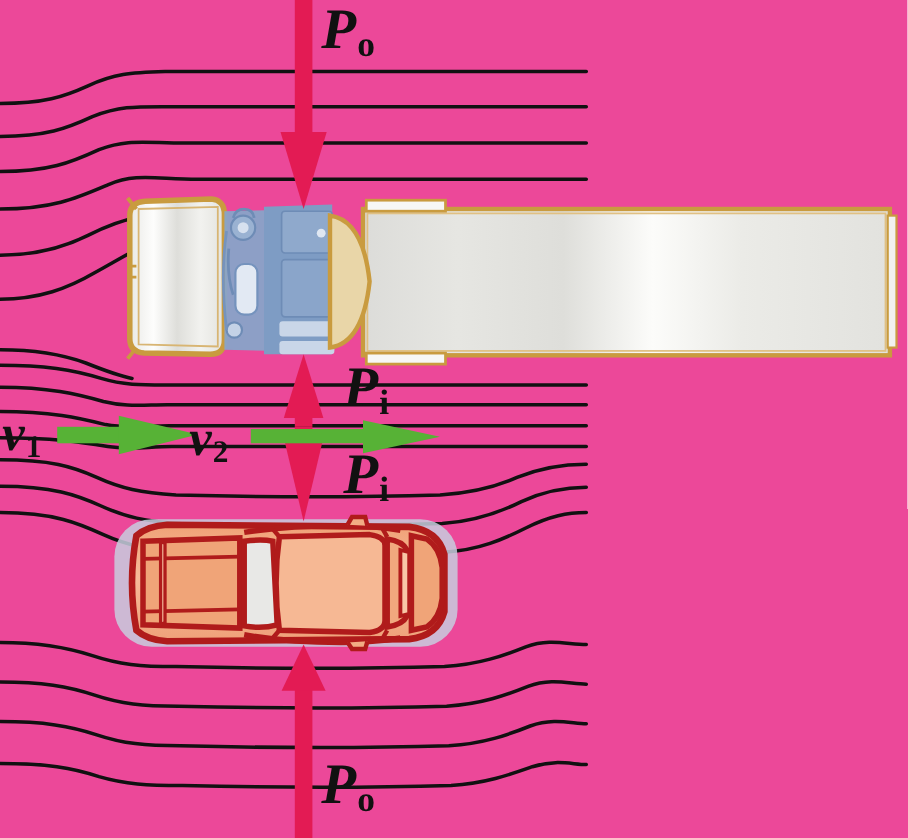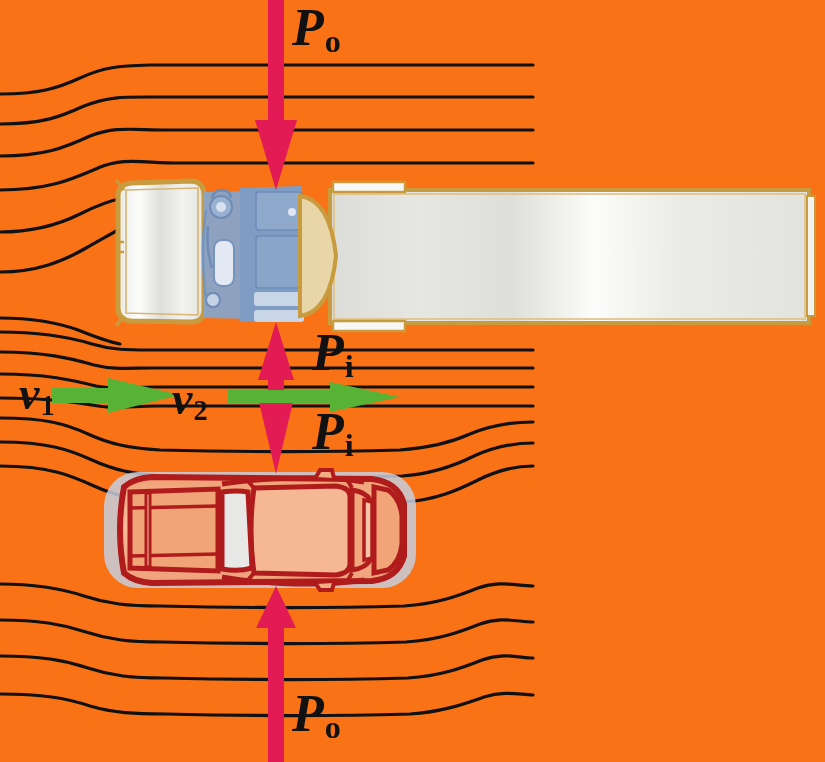--- a/index.html
+++ b/index.html
@@ -7,21 +7,21 @@
     padding: 0;
     background: #ffffff;
   }
   body {
     font-family: "Liberation Serif", serif;
   }
   #figure {
     position: relative;
     width: 825px;
     height: 762px;
-    background: #f97316;
+    background: #ec4899;
     overflow: hidden;
   }
   #figure svg {
     position: absolute;
     left: 0;
     top: 0;
   }
   .lbl {
     position: absolute;
     font-family: "Liberation Serif", serif;
@@ -227,21 +227,21 @@
   </div>
 
   <div class="lbl p-label" style="left:312px; top:406px;">
     <span>P</span><span class="sub">i</span>
   </div>
 
   <div class="lbl p-label" style="left:292px; top:688px;">
     <span>P</span><span class="sub">o</span>
   </div>
 
-  <div class="lbl v-label" style="left:2px; top:371px;margin-left:17px;">
+  <div class="lbl v-label" style="left:2px; top:371px;">
     <span>v</span><span class="sub">1</span>
   </div>
 
   <div class="lbl v-label" style="left:172px; top:376px;">
     <span>v</span><span class="sub">2</span>
   </div>
 
 </div>
 
 </body></html>

